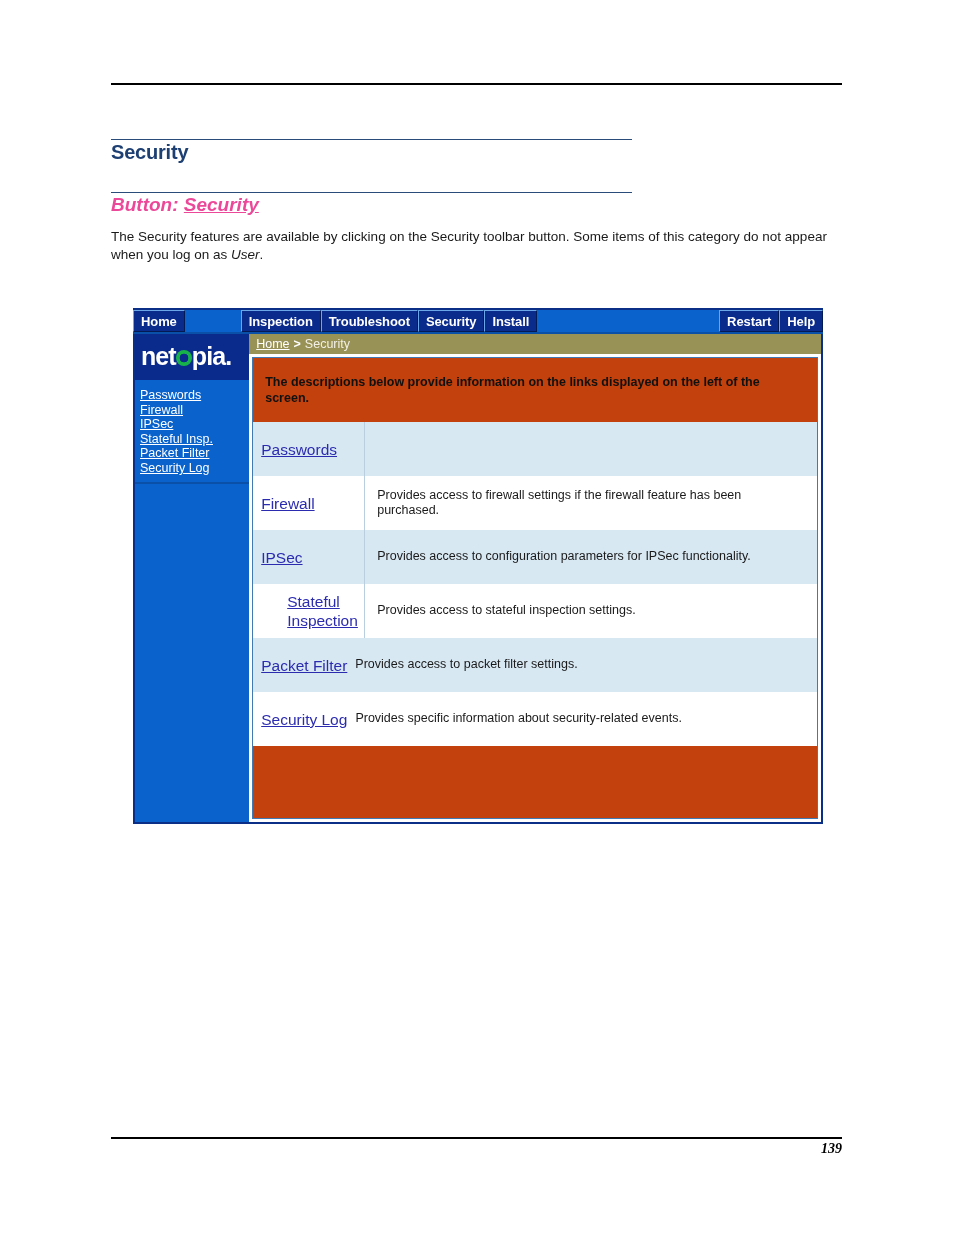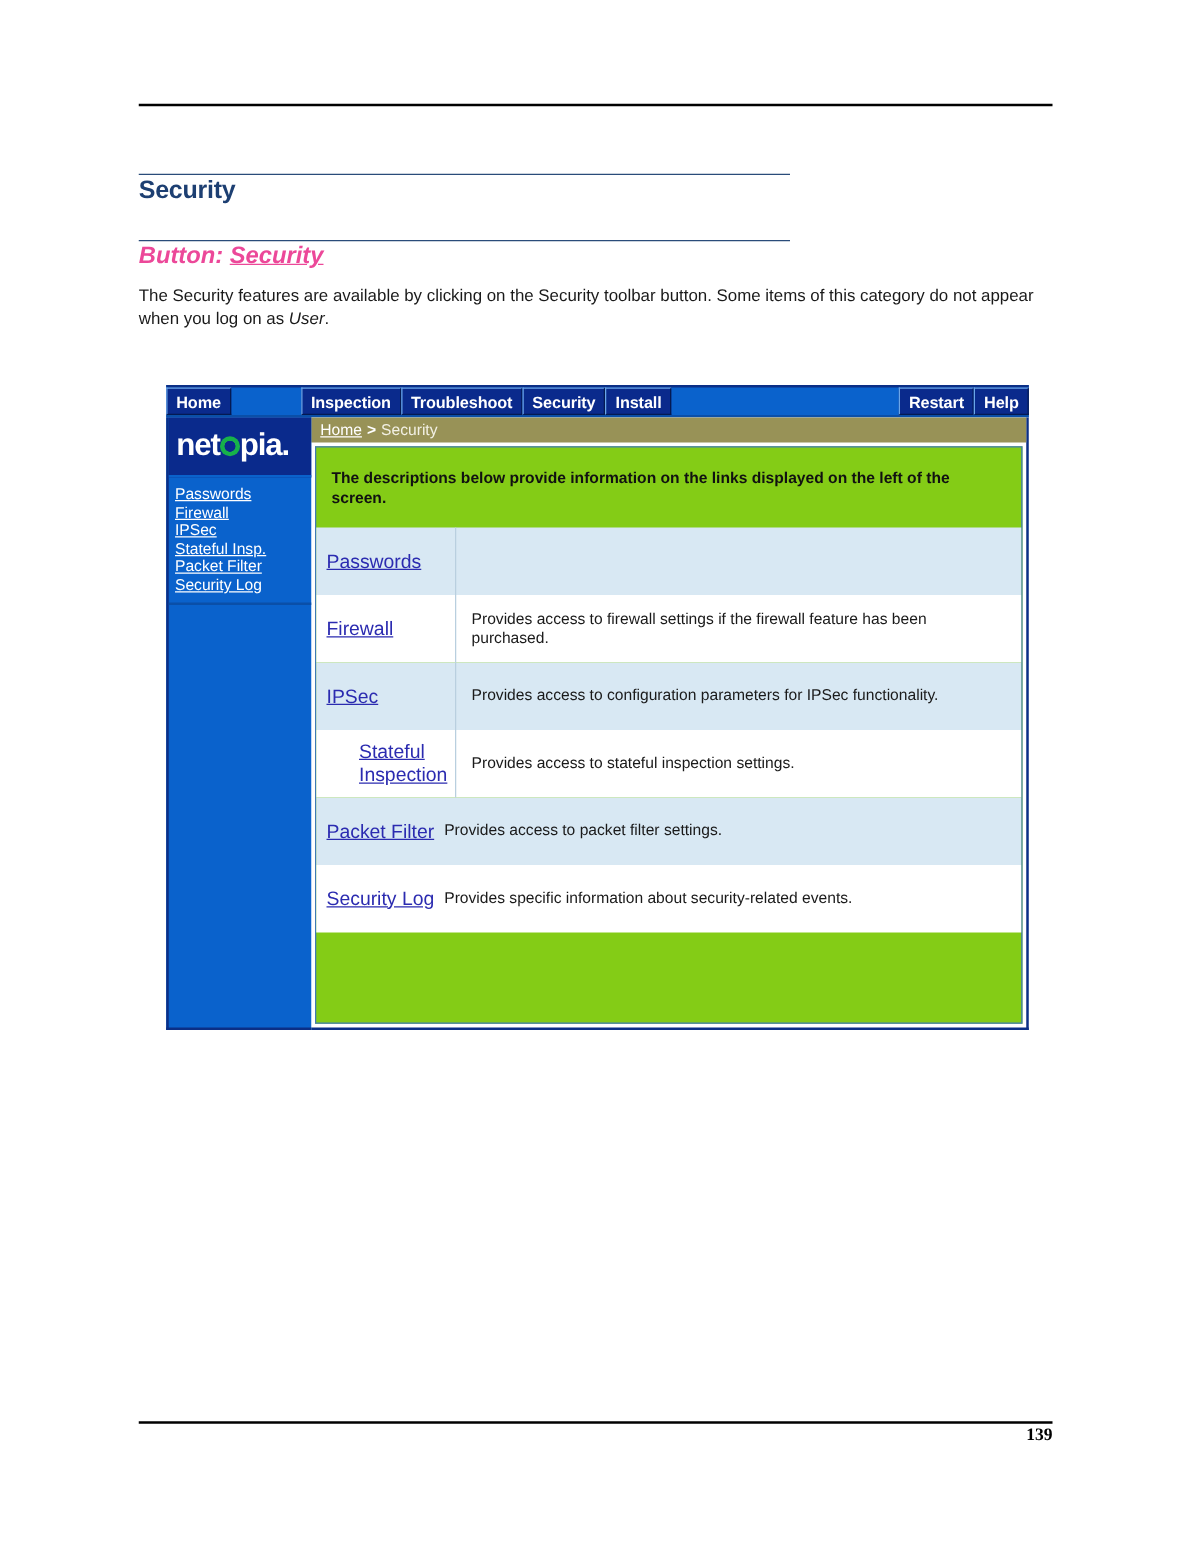--- a/index.html
+++ b/index.html
@@ -30,20 +30,21 @@
     top: 1137px;
     width: 731px;
     height: 2px;
     background: #000000;
   }
   .page-number {
     position: absolute;
     right: 112px;
     top: 1141px;
     font-family: "Liberation Serif", serif;
+    font-style: italic;
     font-weight: bold;
     font-size: 14px;
     color: #000000;
   }
 
   
   .h1-rule {
     position: absolute;
     left: 111px;
     top: 139px;
@@ -231,21 +232,21 @@
   .breadcrumb .crumb-sep {
     margin: 0 4px;
     font-weight: bold;
   }
   .breadcrumb .crumb-current { color: #f2f0e4; }
 
   .panel {
     margin: 3px 3px 3px 3px;
     border: 1px solid #3f7ab5;
     flex: 1 1 auto;
-    background: #84cc16;
+    background: #c2410c;
     box-sizing: border-box;
   }
   .panel-intro {
     font-size: 12.5px;
     font-weight: bold;
     color: #111111;
     line-height: 15.5px;
     padding: 17px 14px 16px 12px;
   }
   .rows { display: block; }

